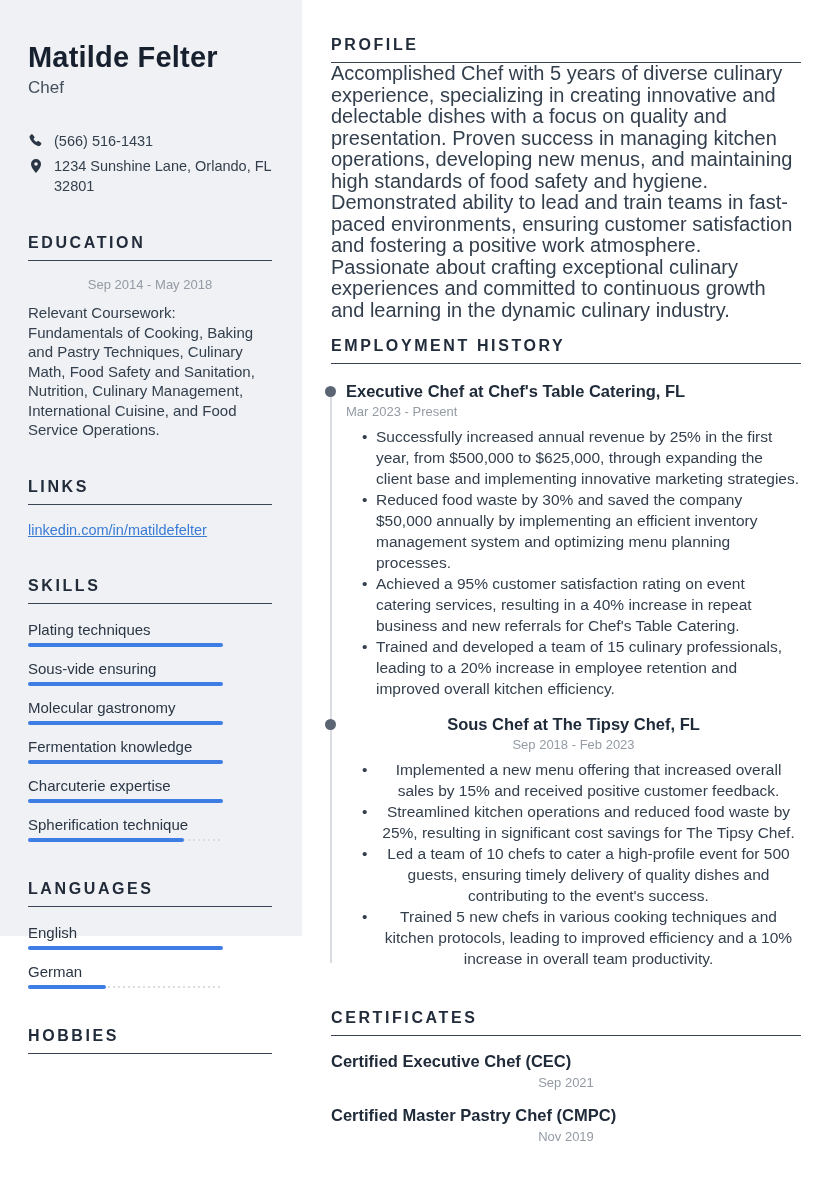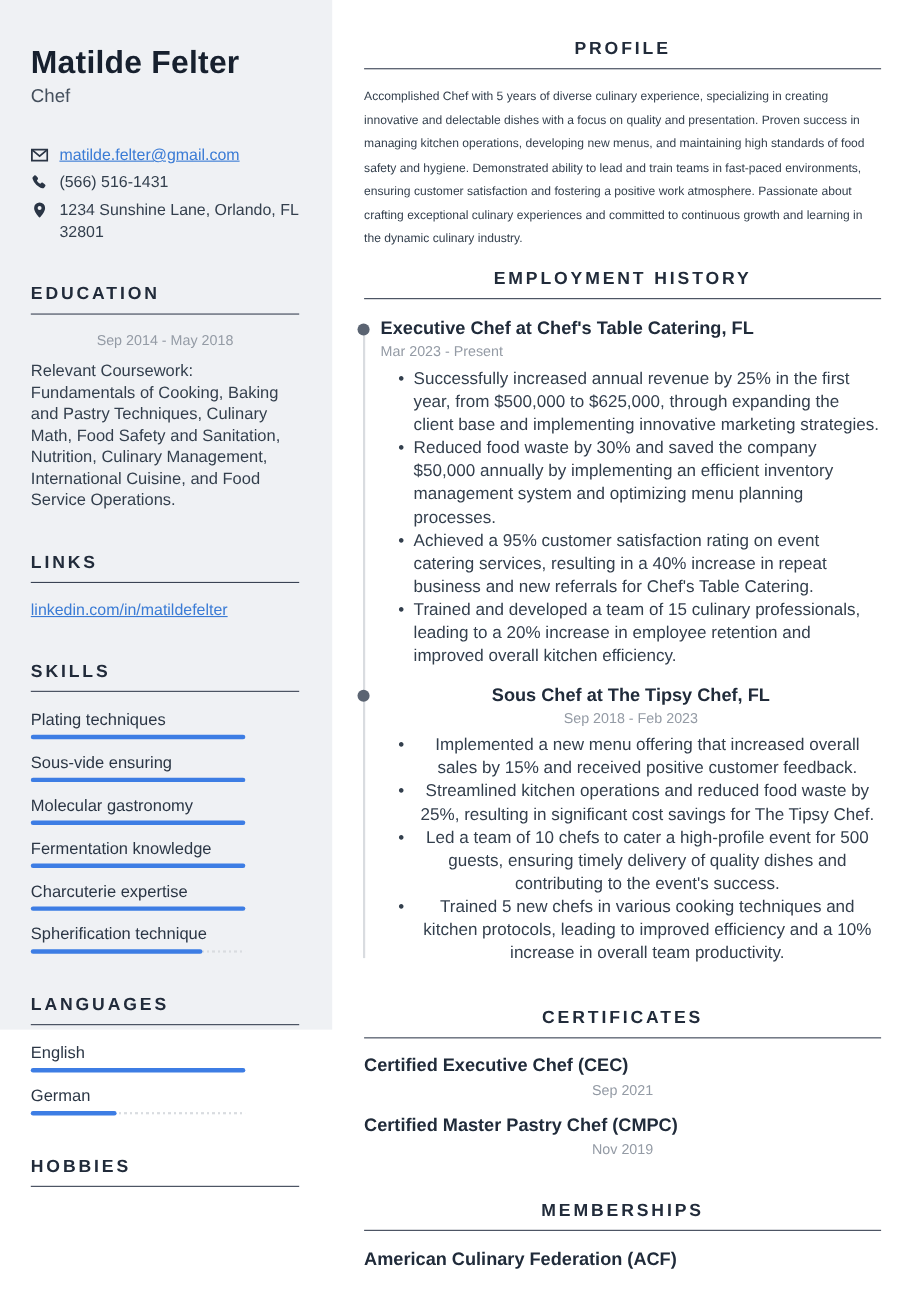--- a/index.html
+++ b/index.html
@@ -75,22 +75,22 @@
     position: absolute; left: 0; top: 0; height: 4px; border-radius: 2px;
     background: var(--accent-blue);
   }
 
   
   .main {
     flex: 1; padding: 36px 32px 0 29px;
   }
   .main-section { margin-bottom: 40px; }
   .main-section.tight { margin-bottom: 16px; }
-  .profile-text { font-size: 11px; line-height: 21.5px; color: var(--body-text); margin-top: 15px; }
-  h2.sec-heading.main-h { margin-bottom: 0; text-align: center; }
+  .profile-text { font-size: 20px; line-height: 21.5px; color: var(--body-text); }
+  h2.sec-heading.main-h { margin-bottom: 0; }
 
   .timeline { position: relative; margin-top: 17px; }
   .timeline::before {
     content: ""; position: absolute; left: -1px; top: 8px; bottom: 6px;
     width: 2px; background: var(--timeline-gray);
   }
   .job { position: relative; padding-left: 15px; margin-bottom: 15px; }
   .job:last-child { margin-bottom: 0; text-align: center; }
   .job-dot {
     position: absolute; left: -6px; top: 5px;
@@ -115,29 +115,20 @@
 <body>
 
 <div class="page">
 
   <aside class="sidebar">
 
     <div class="person-name">Matilde Felter</div>
     <div class="person-role">Chef</div>
 
     <ul class="contact">
-      <li>
-        <span class="cicon">
-          <svg viewBox="0 0 16 16" fill="currentColor">
-              <path d="M1 3h14v10H1z" fill="none" stroke="currentColor" stroke-width="1.6"></path>
-              <path d="M1.5 3.5L8 9l6.5-5.5" fill="none" stroke="currentColor" stroke-width="1.6"></path>
-            </svg>
-        </span>
-        <a class="link">matilde.felter@gmail.com</a>
-      </li>
       <li>
         <span class="cicon">
           <svg viewBox="0 0 16 16" fill="currentColor">
               <path d="M3.2 1.5c.5-.4 1.2-.3 1.6.2l1.6 2c.3.4.3 1-.1 1.4l-.8.9c.5 1.1 2 2.6 3.1 3.1l.9-.8c.4-.4 1-.4 1.4-.1l2 1.6c.5.4.6 1.1.2 1.6l-1 1.2c-.4.5-1.1.7-1.8.5-4-1.3-7.4-4.7-8.7-8.7-.2-.7 0-1.4.5-1.8z"></path>
             </svg>
         </span>
         <span>(566) 516-1431</span>
       </li>
       <li>
         <span class="cicon">

